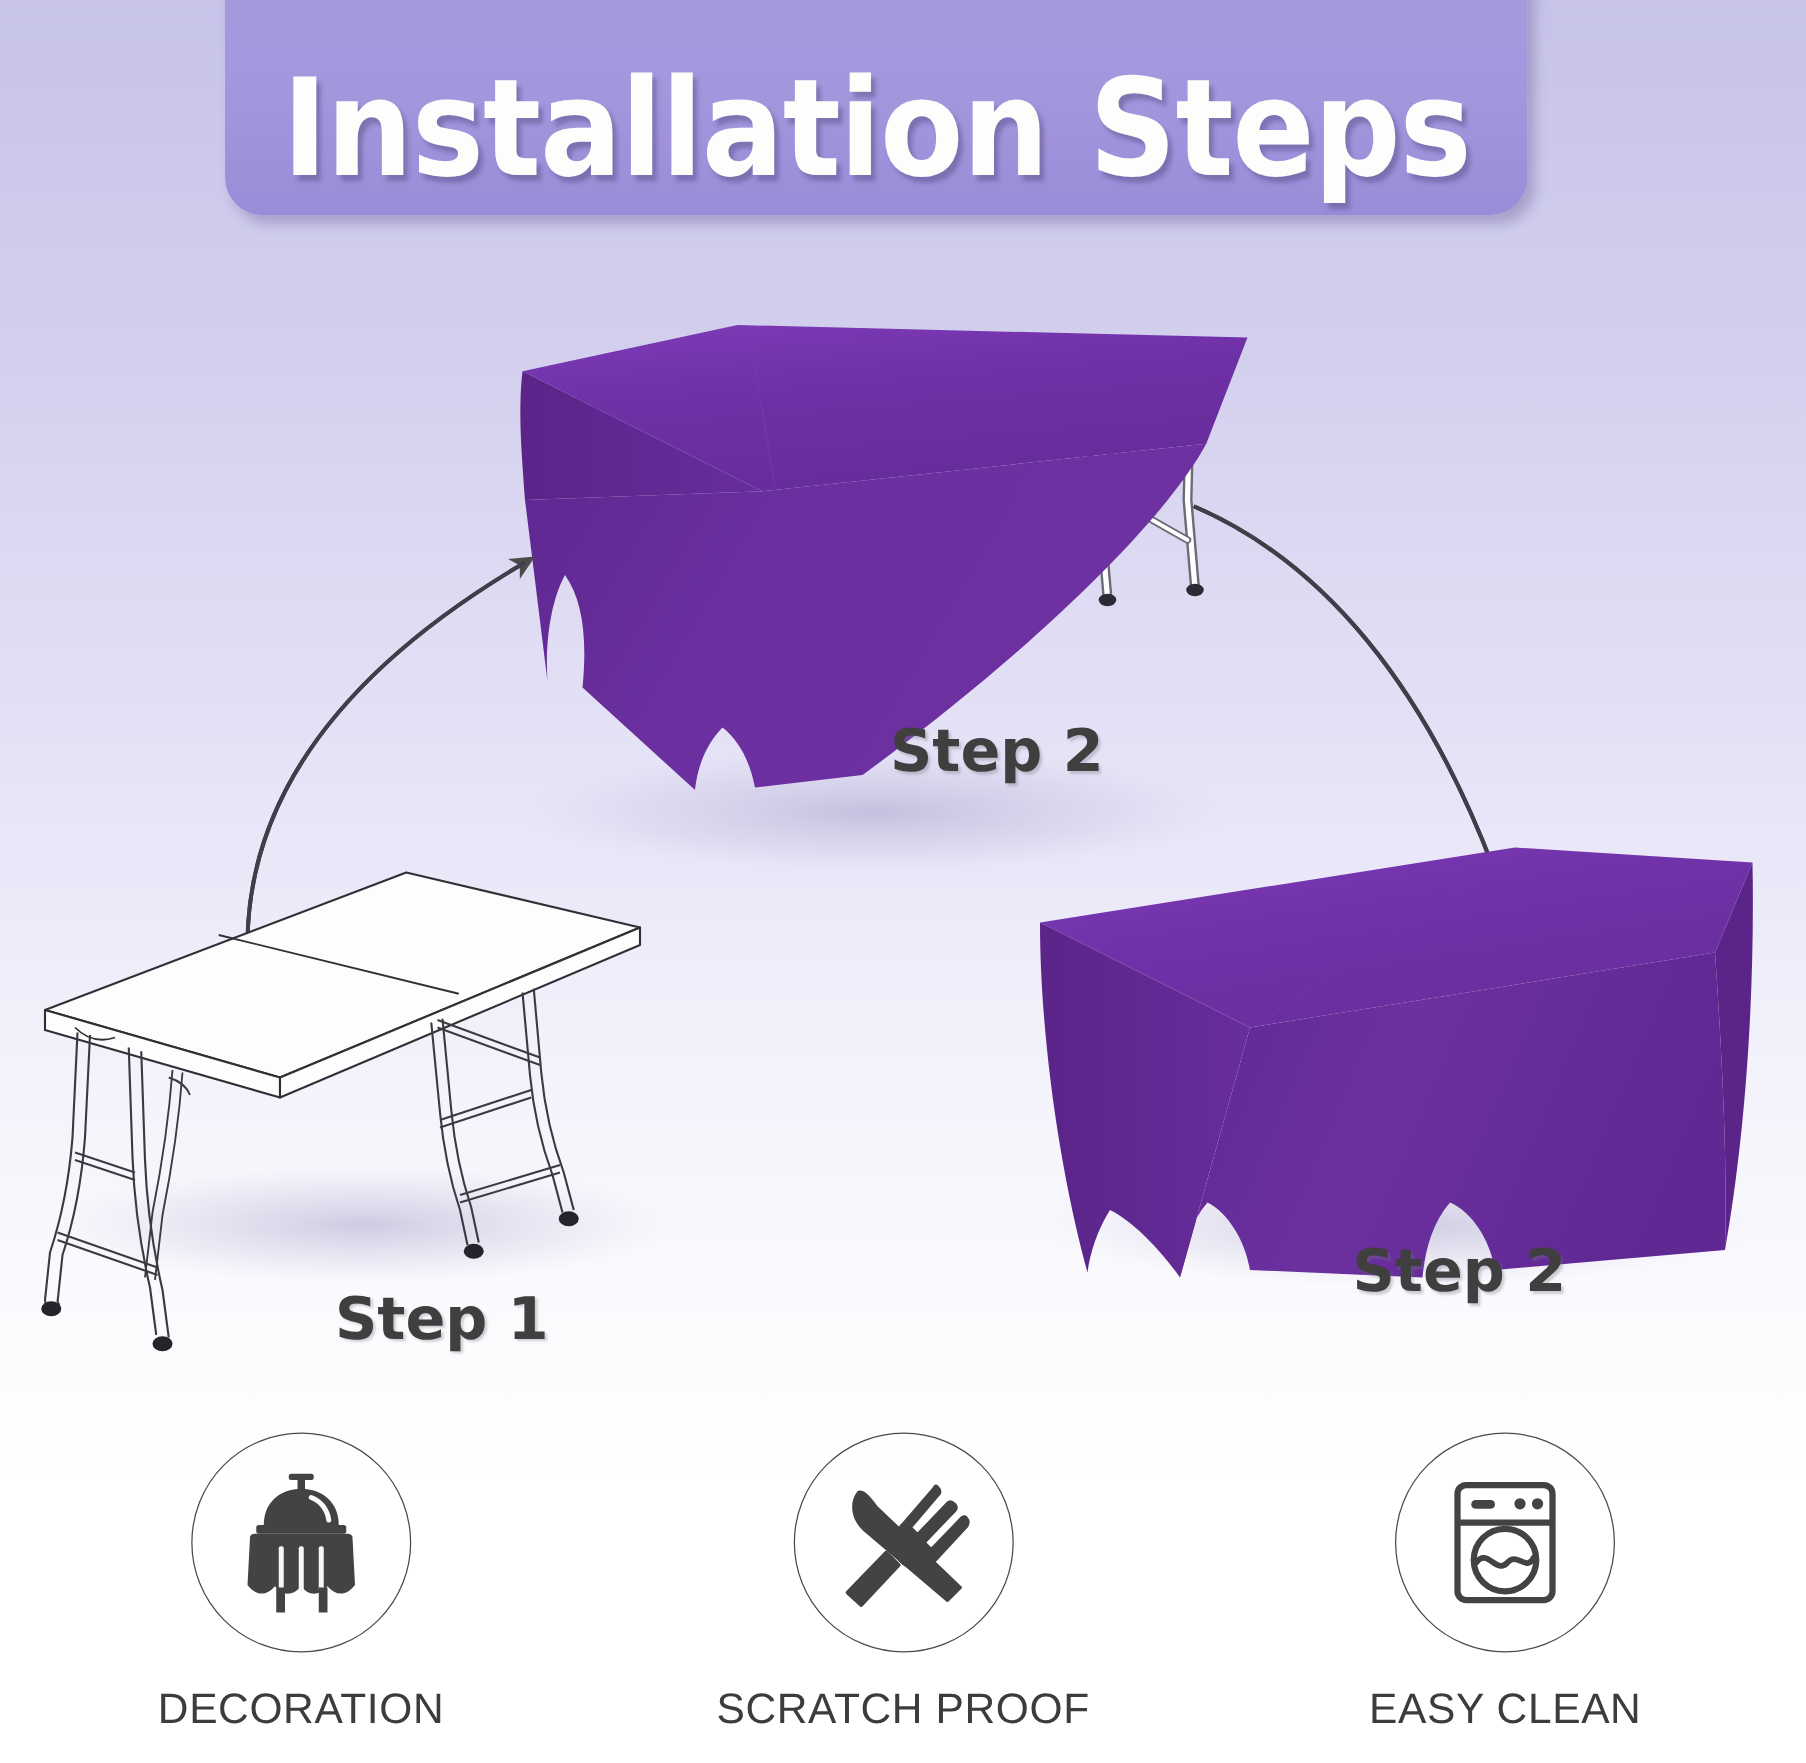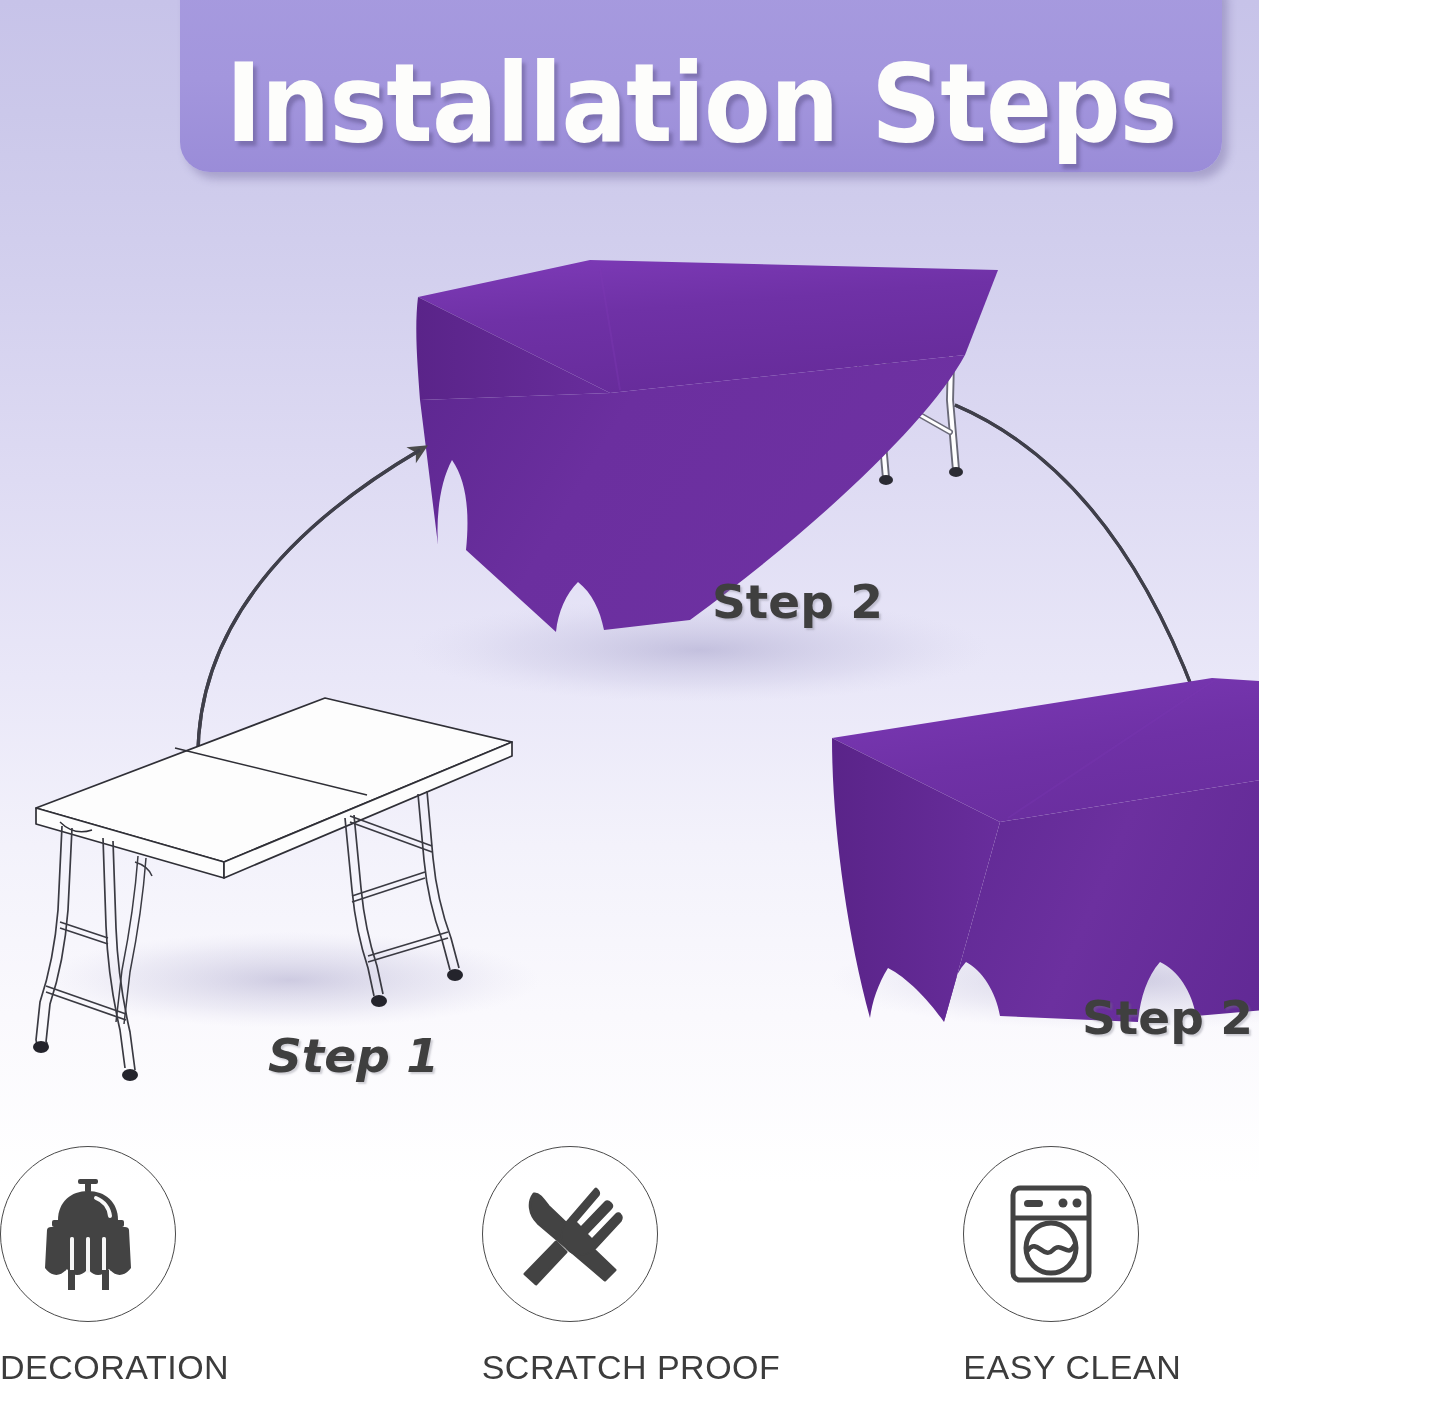--- a/index.html
+++ b/index.html
@@ -6,21 +6,21 @@
     margin: 0;
     padding: 0;
     background: #ffffff;
   }
   body {
     font-family: "Liberation Sans", sans-serif;
   }
 
   #page {
     position: relative;
-    width: 1259px;
+    width: 1445px;
     height: 1410px;
     overflow: hidden;
     background: linear-gradient(180deg,
         #c7c3e9 0%,
         #cbc8ea 8%,
         #d3d0ee 20%,
         #dedbf3 34%,
         #e9e7f8 48%,
         #f3f2fb 60%,
         #faf9fd 72%,
@@ -70,37 +70,38 @@
   
   .step-label {
     position: absolute;
     font-family: "DejaVu Sans", sans-serif;
     font-weight: bold;
     font-size: 47px;
     color: #3f3f3f;
     text-shadow: 2px 2px 2px rgba(120,120,135,0.35);
     white-space: nowrap;
   }
-  #step1-label { left: 268px; top: 1028px; font-style: italic; }
+  #step1-label { left: 268px; top: 1028px; }
   #step2-label { left: 712px; top: 574px; text-align: right; }
   #step3-label { left: 1082px; top: 990px; }
 
   
   #features {
     position: absolute;
     left: 0;
     top: 1146px;
     width: 1445px;
     height: 264px;
     display: flex;
   }
   .feature {
     flex: 1 1 0;
     display: flex;
     flex-direction: column;
+    align-items: center;
   }
   .feature-circle {
     width: 176px;
     height: 176px;
     border-radius: 50%;
     border: 1.6px solid #4a4a4a;
     background: transparent;
     display: flex;
     align-items: center;
     justify-content: center;

